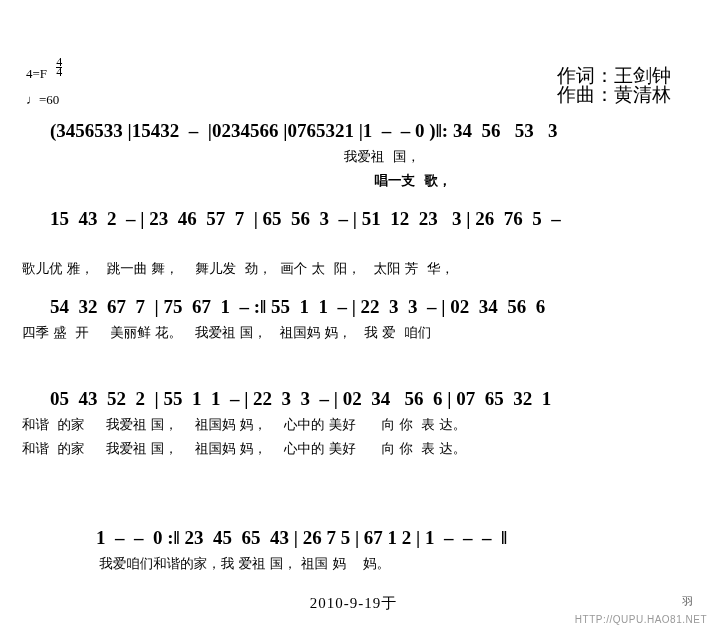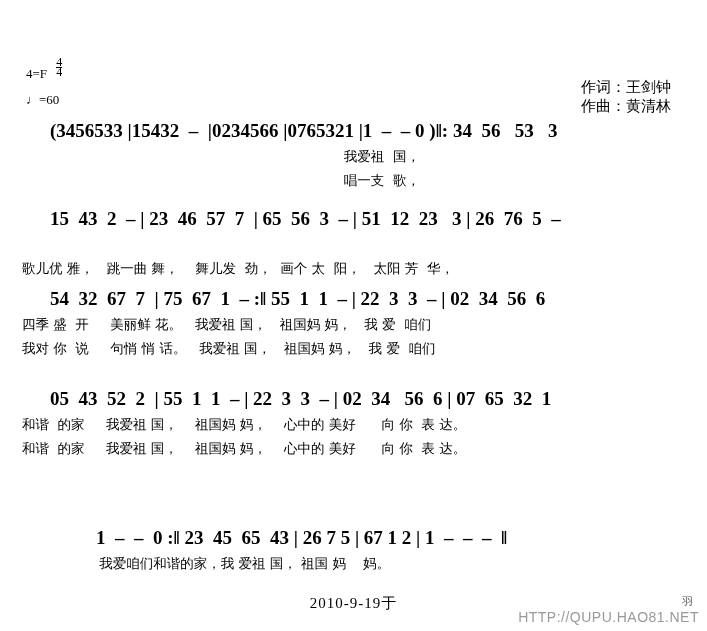--- a/index.html
+++ b/index.html
@@ -60,25 +60,24 @@
     left: 26px;
     top: 92px;
     font-size: 13px;
     font-family: "Liberation Serif", serif;
     white-space: nowrap;
   }
   .credits {
     position: absolute;
     right: 36px;
     top: 66px;
-    font-size: 15px;
+    font-size: 19px;
     line-height: 19px;
     text-align: left;
     font-family: "DejaVu Sans", sans-serif;
-    margin-top: 12px;
   }
   .system {
     position: absolute;
     left: 0;
     width: 707px;
   }
   .music-row {
     position: relative;
     height: 30px;
     white-space: nowrap;
@@ -107,23 +106,23 @@
     left: 0;
     top: 594px;
     width: 707px;
     text-align: center;
     font-size: 15px;
     font-family: Liberation Serif, serif;
     letter-spacing: 1px;
   }
   .watermark {
     position: absolute;
-    right: 8px;
+    right: 0;
     bottom: 6px;
-    font-size: 14px;
+    font-size: 10px;
     color: #999999;
     font-family: "Liberation Sans", sans-serif;
     letter-spacing: 0.5px;
     margin-top: 12px;
   }
   .corner-mark {
     position: absolute;
     right: 14px;
     bottom: 22px;
     font-size: 11px;
@@ -152,36 +151,35 @@
   <div class="credits">
     <div>作词：王剑钟</div>
     <div>作曲：黄清林</div>
   </div>
 
   <div class="system" style="top:120px;">
     <div class="music-row">
       <div class="notes">(3456533 |15432  –  |0234566 |0765321 |1  –  – 0 )‖: 34  56   53   3</div>
     </div>
     <div class="lyr" style="top:28px;text-align:right;">                                                                           我爱祖  国，</div>
-    <div class="lyr" style="top:52px;">                                                                           唱一支  歌，</div>
+    <div class="lyr" style="top:52px;font-weight:bold;">                                                                           唱一支  歌，</div>
   </div>
 
   <div class="system" style="top:208px;">
     <div class="music-row">
       <div class="notes">15  43  2  – | 23  46  57  7  | 65  56  3  – | 51  12  23   3 | 26  76  5  –</div>
     </div>
     <div class="lyr" style="top:52px;">歌儿优 雅，   跳一曲 舞，    舞儿发  劲，  画个 太  阳，   太阳 芳  华，</div>
   </div>
 
-  <div class="system" style="top:288px;">
+  <div class="system" style="top:296px;">
     <div class="music-row">
       <div class="notes">54  32  67  7  | 75  67  1  – :‖ 55  1  1  – | 22  3  3  – | 02  34  56  6</div>
     </div>
     <div class="lyr" style="top:28px;">四季 盛  开     美丽鲜 花。   我爱祖 国，   祖国妈 妈，   我 爱  咱们</div>
-    <div class="lyr" style="top:52px;">我对 你  说     句悄 悄 话。   我爱祖 国，   祖国妈 妈，   我 爱  咱们</div>
   </div>
 
   <div class="system" style="top:388px;">
     <div class="music-row">
       <div class="notes">05  43  52  2  | 55  1  1  – | 22  3  3  – | 02  34   56  6 | 07  65  32  1</div>
     </div>
     <div class="lyr" style="top:28px;">和谐  的家     我爱祖 国，    祖国妈 妈，    心中的 美好      向 你  表 达。</div>
     <div class="lyr" style="top:52px;">和谐  的家     我爱祖 国，    祖国妈 妈，    心中的 美好      向 你  表 达。</div>
   </div>
 

